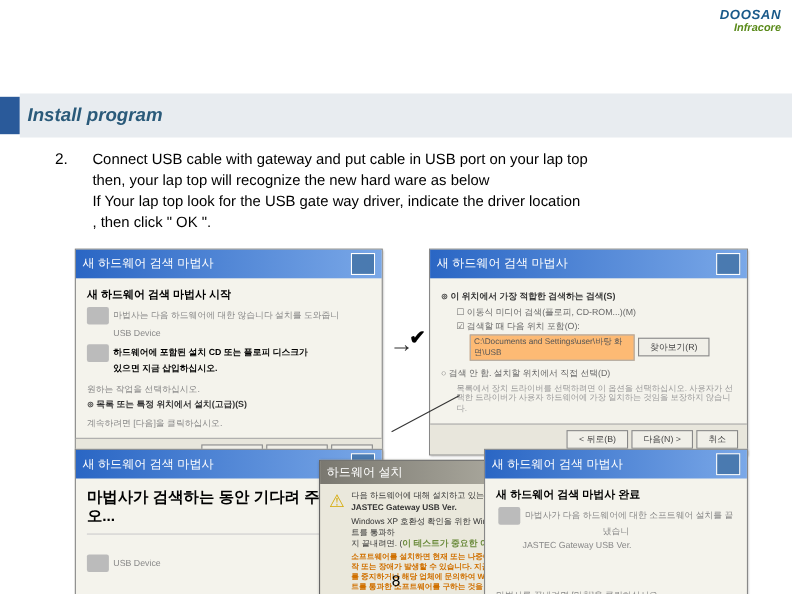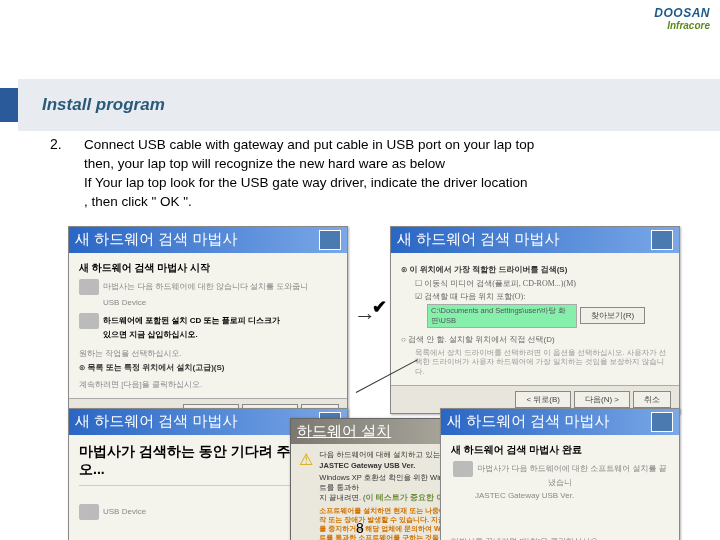--- a/index.html
+++ b/index.html
@@ -3,50 +3,50 @@
 <meta charset="utf-8">
 <style>
   * { box-sizing: border-box; margin: 0; padding: 0; }
   body { width: 720px; height: 540px; font-family: Arial, sans-serif; background: #fff; position: relative; overflow: hidden; }
   .header { position: relative; height: 60px; }
   .logo { position: absolute; right: 10px; top: 6px; text-align: right; }
   .logo-main { font-weight: bold; font-style: italic; color: #1a5a8a; font-size: 12px; letter-spacing: 0.5px; }
   .logo-sub { font-weight: bold; font-style: italic; color: #5a8a1a; font-size: 10px; }
   .title-bar { height: 34px; display: flex; align-items: center; margin-top: 28px; }
   .title-accent { width: 18px; height: 34px; background: #2a5a9a; }
-  .title-bg { flex: 1; height: 52px; background: #e8ecf0; display: flex; align-items: center; padding-left: 24px; }
+  .title-bg { flex: 1; height: 40px; background: #e8ecf0; display: flex; align-items: center; padding-left: 7px; }
   .title-text { color: #2a5a7a; font-style: italic; font-weight: bold; font-size: 17px; }
   .content { padding: 14px 34px 0 50px; }
   .step { display: flex; gap: 14px; }
   .step-num { font-size: 14px; min-width: 20px; }
   .step-body { font-size: 13.5px; line-height: 1.4; }
   .wizards { position: relative; margin-top: 10px; height: 380px; }
   .wiz { position: absolute; border: 1px solid #888; background: #f4f3ec; font-size: 8px; box-shadow: 1px 1px 2px rgba(0,0,0,0.3); }
-  .wiz-title { background: linear-gradient(to right, #2a66c4, #7aa8e8); color: #fff; padding: 3px 6px; font-size: 15px; display: flex; justify-content: space-between; align-items: center; }
+  .wiz-title { background: linear-gradient(to right, #2a66c4, #7aa8e8); color: #fff; padding: 3px 6px; font-size: 11px; display: flex; justify-content: space-between; align-items: center; }
   .wiz-title .ico { width: 22px; height: 20px; background: #4a7ab0; border: 1px solid #fff; display: inline-block; }
   .wiz-body { padding: 8px 10px; }
   .wiz-buttons { border-top: 1px solid #aaa; padding: 5px 8px; display: flex; justify-content: flex-end; gap: 3px; background: #e8e6dc; }
   .btn { border: 1px solid #888; background: #f0efe8; padding: 2px 10px; font-size: 8px; color: #444; }
   .btn.disabled { color: #aaa; }
   .radio-row { margin: 3px 0; font-size: 8px; color: #666; }
   .radio-row.sel { font-weight: bold; color: #333; }
   .radio-row::before { content: "○ "; }
   .radio-row.sel::before { content: "⊙ "; }
-  .chk-row { margin: 2px 0 2px 14px; font-size: 8px; color: #666; font-family: Liberation Serif, serif; }
+  .chk-row { margin: 2px 0 2px 14px; font-size: 8px; color: #666; }
   .chk-row::before { content: "☐ "; }
   .chk-row.sel::before { content: "☑ "; }
   .path-box { margin-left: 26px; margin-top: 2px; display: flex; gap: 3px; align-items: center; }
-  .path-input { border: 1px solid #aaa; background: #86efac; font-size: 7.5px; padding: 1px 3px; width: 150px; color: #555; }
+  .path-input { border: 1px solid #aaa; background: #fdba74; font-size: 7.5px; padding: 1px 3px; width: 150px; color: #555; }
   .subhead { font-weight: bold; font-size: 10px; margin-bottom: 4px; }
   .device-ico { display: inline-block; width: 20px; height: 16px; background: #bbb; border-radius: 2px; vertical-align: middle; margin-right: 4px; }
   .checkmark { position: absolute; font-size: 18px; color: #000; font-weight: bold; }
   .arrow { position: absolute; font-size: 22px; color: #333; }
   .line-annot { position: absolute; width: 60px; height: 1px; background: #333; transform-origin: left; }
   .warnbox { position: absolute; border: 1px solid #666; background: #eae8dc; font-size: 7.5px; box-shadow: 1px 1px 3px rgba(0,0,0,0.4); }
-  .warnbox .wiz-title { background: linear-gradient(to right, #7a7870, #bab8ac); text-decoration: underline; }
+  .warnbox .wiz-title { background: linear-gradient(to right, #7a7870, #bab8ac); }
   .warn-body { display: flex; padding: 6px 8px; gap: 6px; }
   .warn-icon { width: 20px; height: 20px; color: #d4a800; font-size: 16px; }
   .warn-text { font-size: 7.5px; color: #333; line-height: 1.3; }
   .warn-text .hl { color: #d07000; font-weight: bold; }
   .page-num { position: absolute; bottom: 4px; left: 50%; transform: translateX(-50%); font-size: 14px; }
   .divider-line { border-top: 1px solid #ccc; margin: 6px 0; }
   .small-link { color: #6a8a3a; font-size: 8px; font-weight: bold; }
   .fine-print { font-size: 7.5px; color: #999; line-height: 1.3; margin-top: 3px; }
 </style>
 </head>
@@ -100,21 +100,21 @@
         <span class="btn">취소</span>
       </div>
     </div>
 
     <div class="wiz" style="left:340px; top:4px; width:290px;">
       <div class="wiz-title">
           <span>새 하드웨어 검색 마법사</span>
           <span class="ico"></span>
         </div>
       <div class="wiz-body">
-        <div class="radio-row sel">이 위치에서 가장 적합한 드라이버를 검색(S)</div>
+        <div class="radio-row sel">이 위치에서 가장 적합한 검색하는 검색(S)</div>
         <div class="chk-row">이동식 미디어 검색(플로피, CD-ROM...)(M)</div>
         <div class="chk-row sel">검색할 때 다음 위치 포함(O):</div>
         <div class="path-box">
           <span class="path-input">C:\Documents and Settings\user\바탕 화면\USB</span>
           <span class="btn">찾아보기(R)</span>
         </div>
         <div class="radio-row" style="margin-top:6px;">검색 안 함. 설치할 위치에서 직접 선택(D)</div>
         <div class="fine-print" style="margin-left:14px;">목록에서 장치 드라이버를 선택하려면 이 옵션을 선택하십시오. 사용자가 선택한 드라이버가 사용자 하드웨어에 가장 일치하는 것임을 보장하지 않습니다.</div>
       </div>
       <div class="wiz-buttons">

